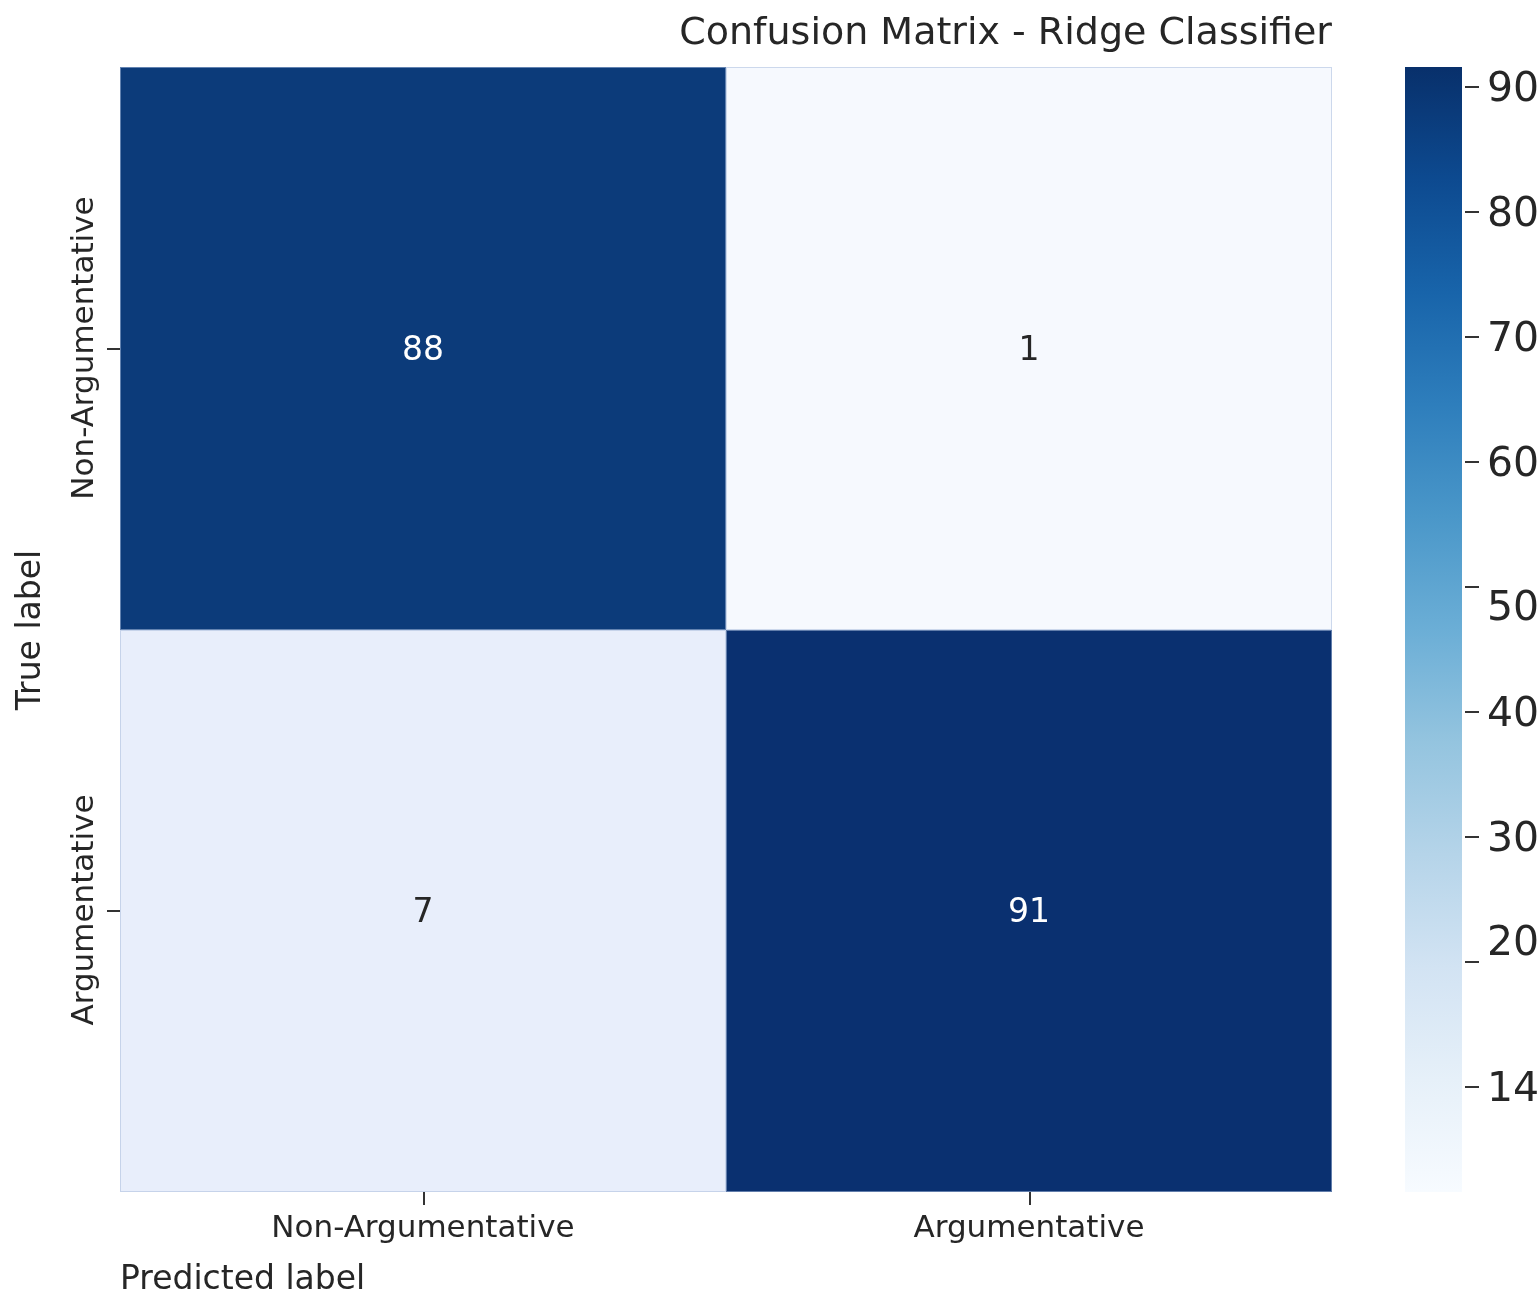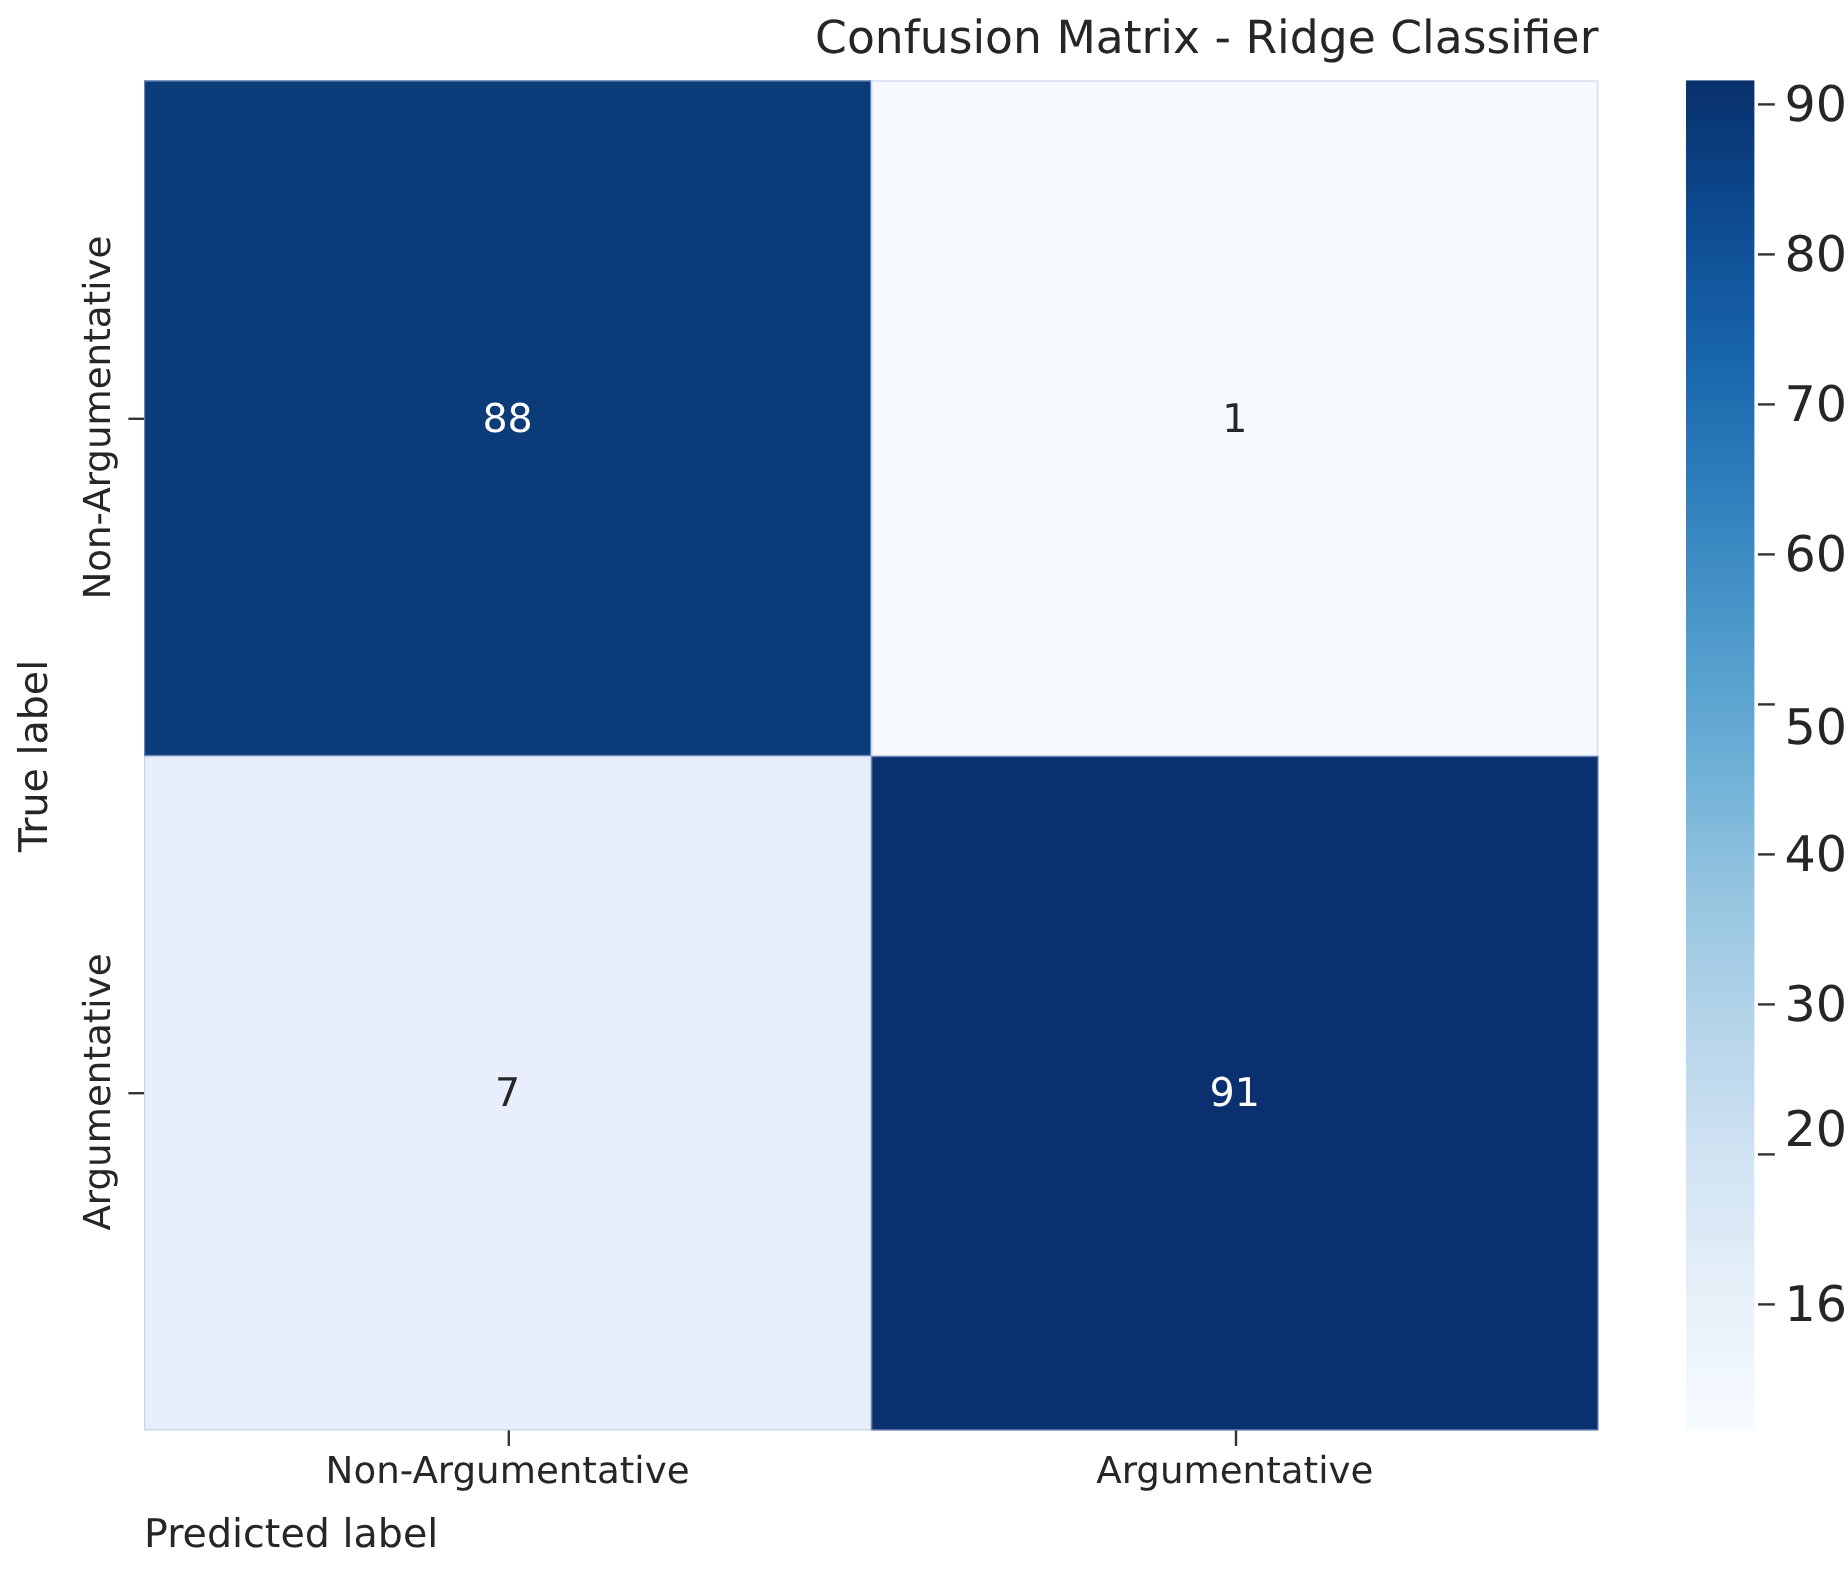--- a/index.html
+++ b/index.html
@@ -199,13 +199,13 @@
 <div class="cb-tick" style="top:711px;"></div>
 <div class="cb-label" style="top:712px;">40</div>
 
 <div class="cb-tick" style="top:836px;"></div>
 <div class="cb-label" style="top:837px;">30</div>
 
 <div class="cb-tick" style="top:961px;"></div>
 <div class="cb-label" style="top:941px;">20</div>
 
 <div class="cb-tick" style="top:1086px;"></div>
-<div class="cb-label" style="top:1087px;">16</div>
+<div class="cb-label" style="top:1087px;">14</div>
 
 </body></html>

